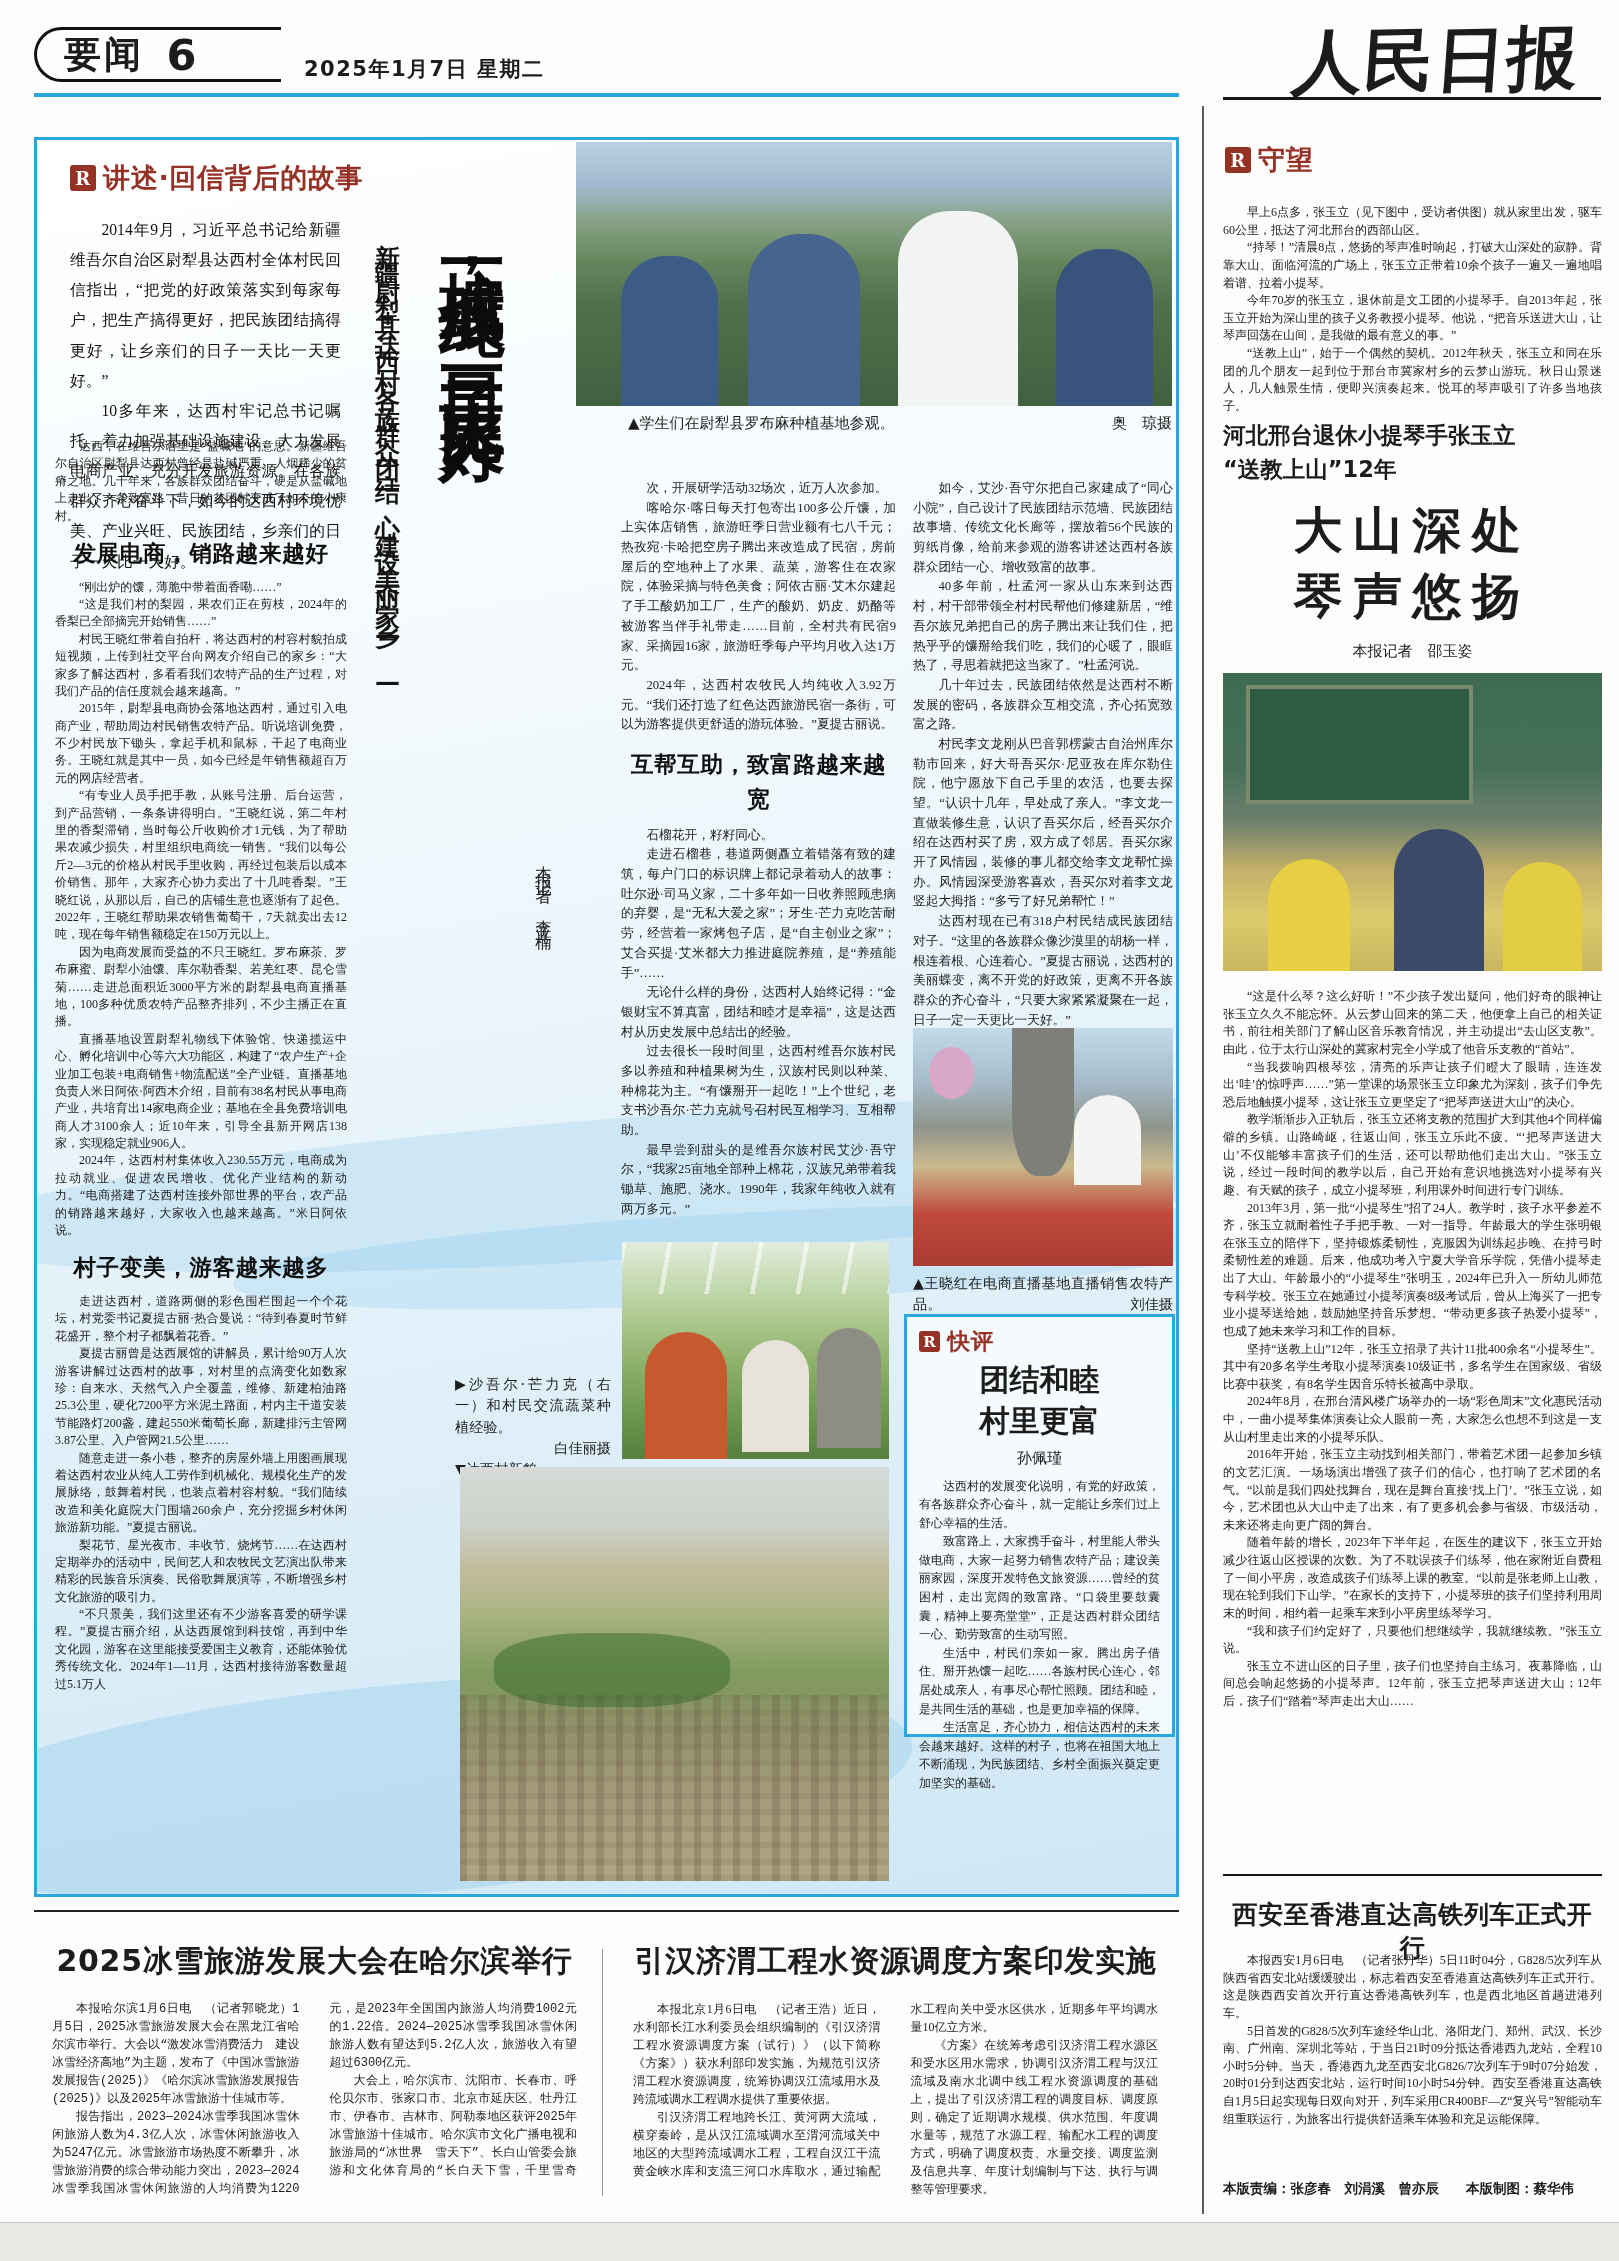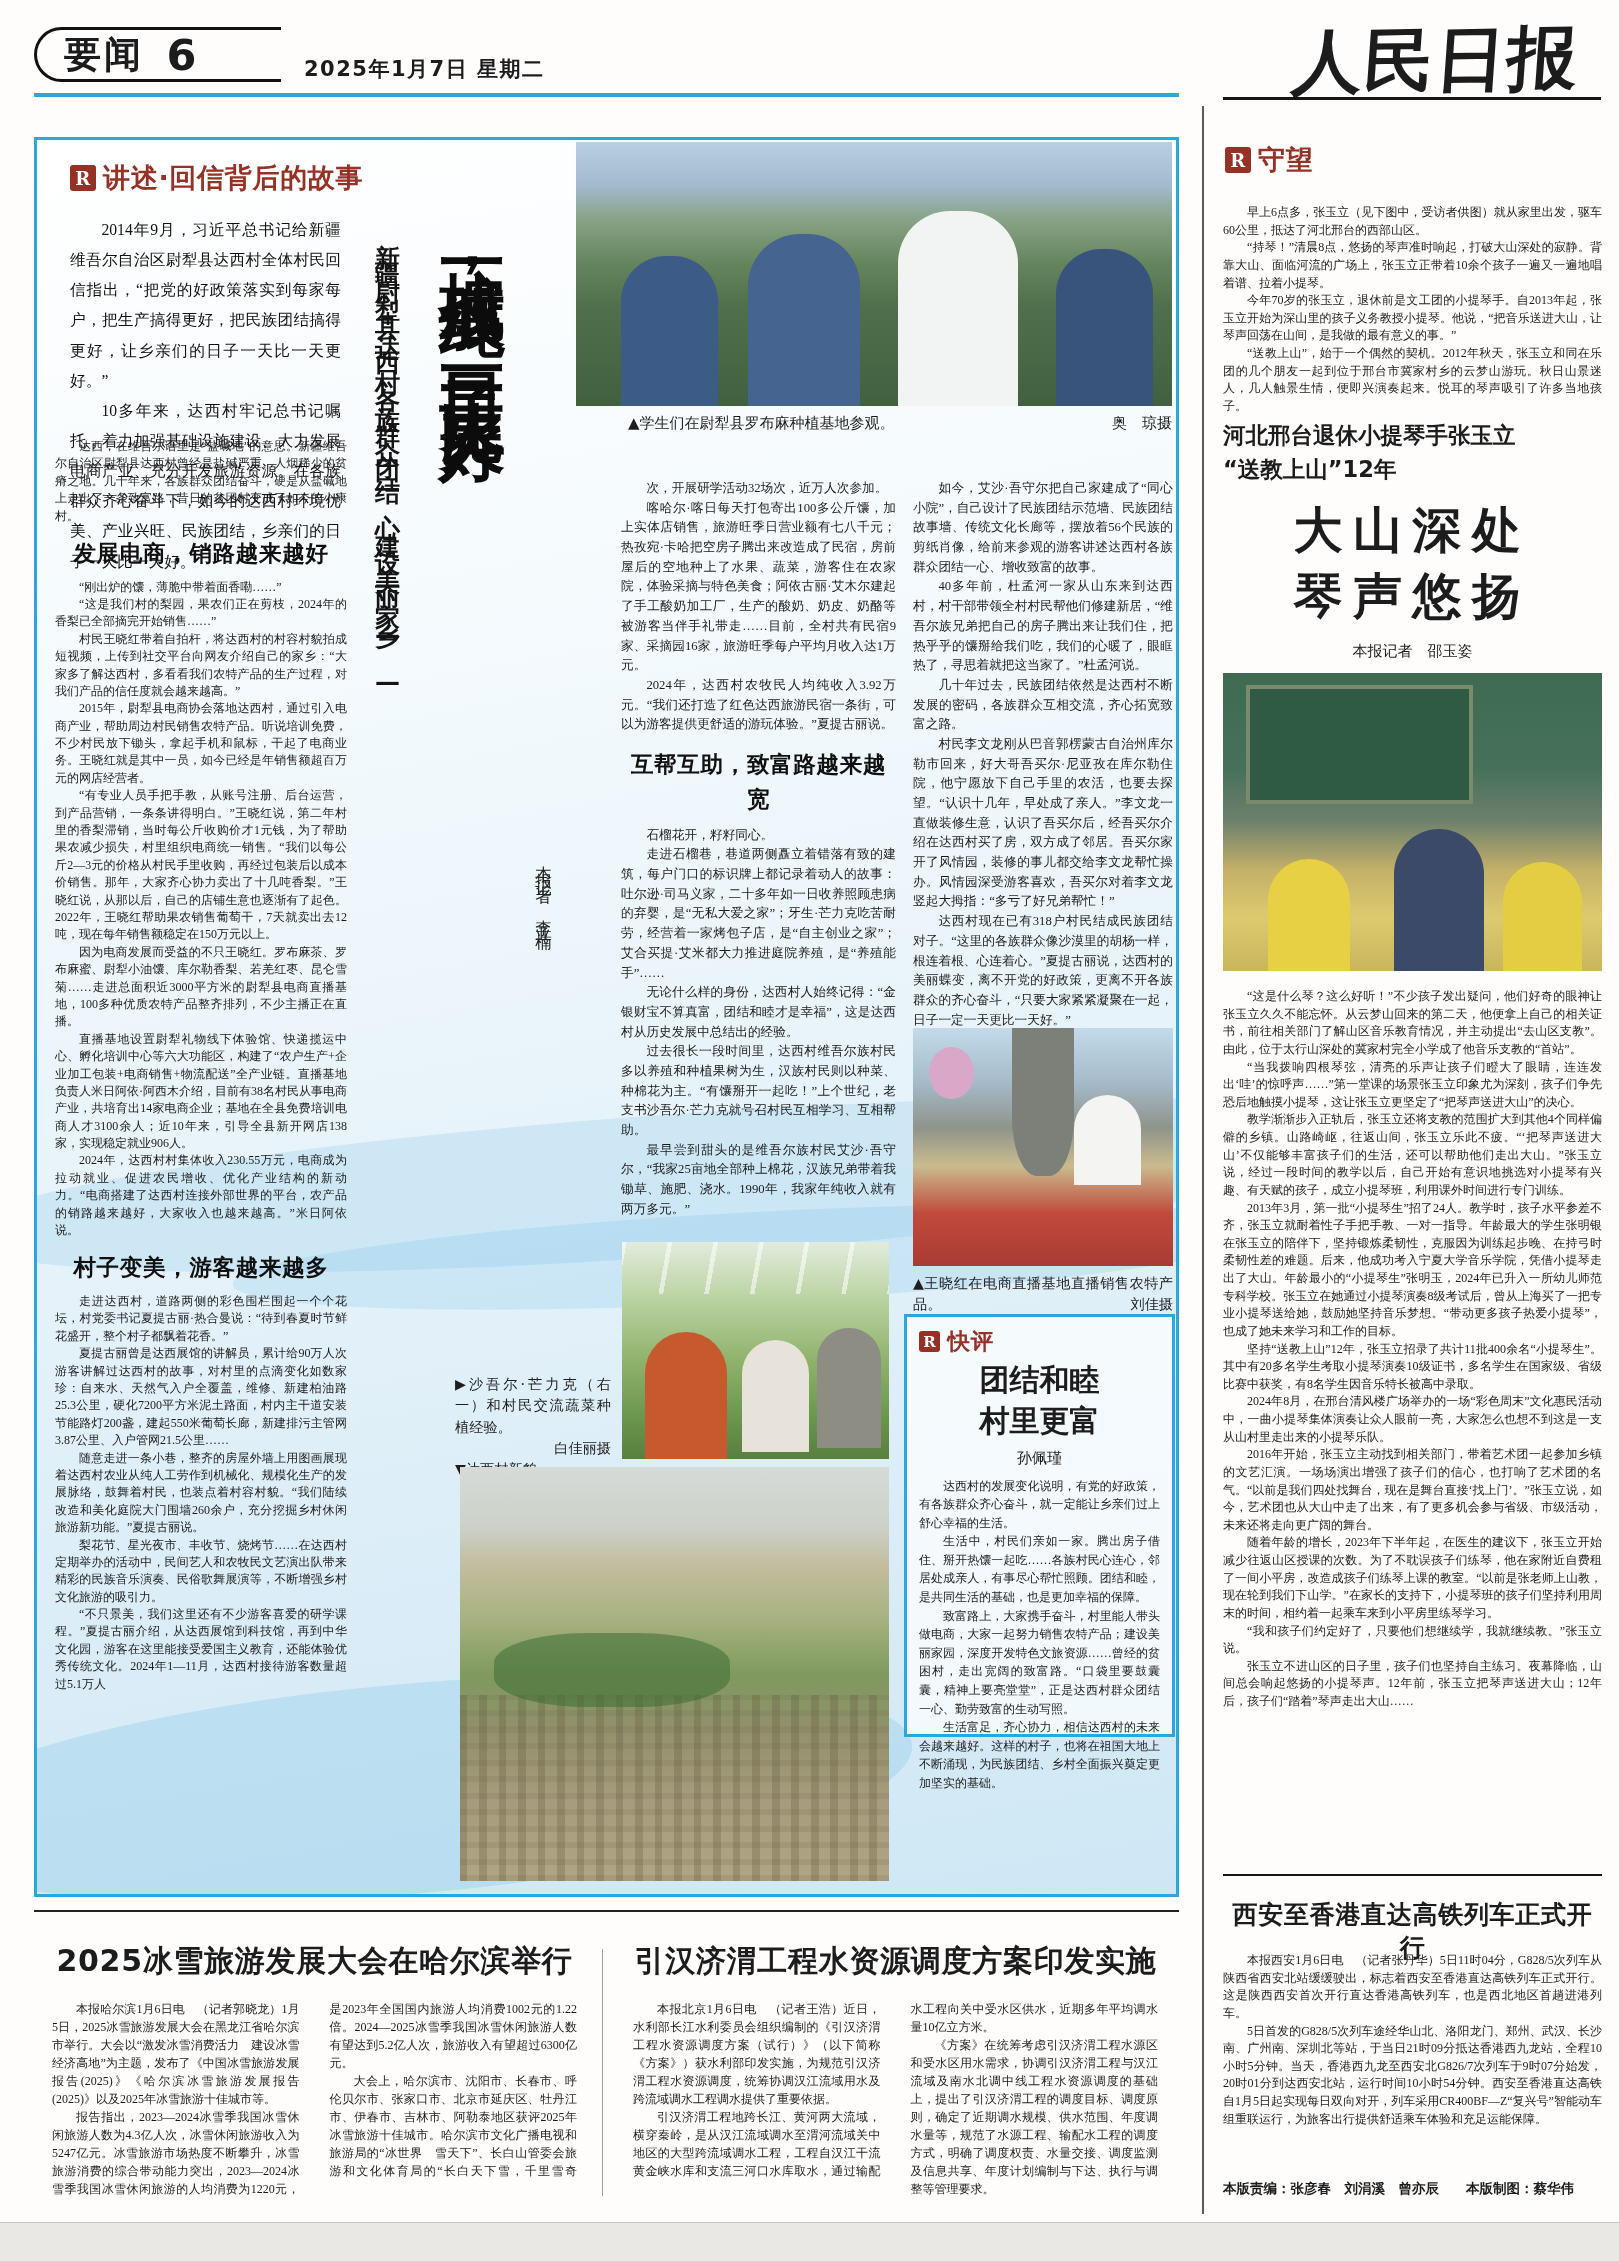--- a/index.html
+++ b/index.html
@@ -176,22 +176,22 @@
         <span class="rsq" style="width:21px;height:21px;font-size:15px;">R</span>
         <span class="rtxt" style="font-size:22.5px;">快评</span>
       </div>
       <div id="kp-title">
         <div>团结和睦</div>
         <div>村里更富</div>
       </div>
       <div id="kp-author">孙佩瑾</div>
       <div id="kp-body" class="jz b">
         <p>达西村的发展变化说明，有党的好政策，有各族群众齐心奋斗，就一定能让乡亲们过上舒心幸福的生活。</p>
+        <p>致富路上，大家携手奋斗，村里能人带头做电商，大家一起努力销售农特产品；建设美丽家园，深度开发特色文旅资源……曾经的贫困村，走出宽阔的致富路。“口袋里要鼓囊囊，精神上要亮堂堂”，正是达西村群众团结一心、勤劳致富的生动写照。</p>
         <p>生活中，村民们亲如一家。腾出房子借住、掰开热馕一起吃……各族村民心连心，邻居处成亲人，有事尽心帮忙照顾。团结和睦，是共同生活的基础，也是更加幸福的保障。</p>
-        <p>致富路上，大家携手奋斗，村里能人带头做电商，大家一起努力销售农特产品；建设美丽家园，深度开发特色文旅资源……曾经的贫困村，走出宽阔的致富路。“口袋里要鼓囊囊，精神上要亮堂堂”，正是达西村群众团结一心、勤劳致富的生动写照。</p>
         <p>生活富足，齐心协力，相信达西村的未来会越来越好。这样的村子，也将在祖国大地上不断涌现，为民族团结、乡村全面振兴奠定更加坚实的基础。</p>
       </div>
     </div>
   </div>
 
   <div class="abs rlabel" style="left:1225px;top:142px;">
     <span class="rsq">R</span>
     <span class="rtxt">守望</span>
   </div>
   <div class="abs jz b" id="sw-intro" style="left:1223px;top:204px;width:379px;height:211px;overflow:hidden;">
@@ -230,21 +230,21 @@
   <div class="abs bot-title" style="left:1223px;top:1898px;width:379px;font-size:25px;">西安至香港直达高铁列车正式开行</div>
   <div class="abs jz b" id="a3-body" style="left:1223px;top:1952px;width:379px;height:217px;overflow:hidden;">
     <p>本报西安1月6日电　（记者张丹华）5日11时04分，G828/5次列车从陕西省西安北站缓缓驶出，标志着西安至香港直达高铁列车正式开行。这是陕西西安首次开行直达香港高铁列车，也是西北地区首趟进港列车。</p>
     <p>5日首发的G828/5次列车途经华山北、洛阳龙门、郑州、武汉、长沙南、广州南、深圳北等站，于当日21时09分抵达香港西九龙站，全程10小时5分钟。当天，香港西九龙至西安北G826/7次列车于9时07分始发，20时01分到达西安北站，运行时间10小时54分钟。西安至香港直达高铁自1月5日起实现每日双向对开，列车采用CR400BF—Z“复兴号”智能动车组重联运行，为旅客出行提供舒适乘车体验和充足运能保障。</p>
   </div>
   <div class="abs" id="credits" style="left:1223px;top:2180px;width:379px;">本版责编：张彦春　刘涓溪　曾亦辰　　本版制图：蔡华伟</div>
 
   <div class="abs" style="left:34px;top:1910px;width:1145px;height:2.2px;background:#222;"></div>
 
   <div class="abs bot-title" style="left:52px;top:1941px;width:525px;">2025冰雪旅游发展大会在哈尔滨举行</div>
-  <div class="abs jz b bot-body" style="left:52px;top:2000px;width:525px;height:211px;">
+  <div class="abs jz b bot-body" style="left:52px;top:2000px;width:525px;height:211px;font-family:Liberation Mono, monospace;">
     <p>本报哈尔滨1月6日电　（记者郭晓龙）1月5日，2025冰雪旅游发展大会在黑龙江省哈尔滨市举行。大会以“激发冰雪消费活力　建设冰雪经济高地”为主题，发布了《中国冰雪旅游发展报告(2025)》《哈尔滨冰雪旅游发展报告(2025)》以及2025年冰雪旅游十佳城市等。</p>
     <p>报告指出，2023—2024冰雪季我国冰雪休闲旅游人数为4.3亿人次，冰雪休闲旅游收入为5247亿元。冰雪旅游市场热度不断攀升，冰雪旅游消费的综合带动能力突出，2023—2024冰雪季我国冰雪休闲旅游的人均消费为1220元，是2023年全国国内旅游人均消费1002元的1.22倍。2024—2025冰雪季我国冰雪休闲旅游人数有望达到5.2亿人次，旅游收入有望超过6300亿元。</p>
     <p>大会上，哈尔滨市、沈阳市、长春市、呼伦贝尔市、张家口市、北京市延庆区、牡丹江市、伊春市、吉林市、阿勒泰地区获评2025年冰雪旅游十佳城市。哈尔滨市文化广播电视和旅游局的“冰世界　雪天下”、长白山管委会旅游和文化体育局的“长白天下雪，千里雪奇缘”等案例获评2025年冰雪旅游营销创新十佳案例。</p>
   </div>
 
   <div class="abs" style="left:602px;top:1949px;width:0.7px;height:247px;background:#9a9a9a;"></div>
 
   <div class="abs bot-title" style="left:633px;top:1941px;width:525px;">引汉济渭工程水资源调度方案印发实施</div>
   <div class="abs jz b bot-body" style="left:633px;top:2000px;width:525px;height:211px;">
     <p>本报北京1月6日电　（记者王浩）近日，水利部长江水利委员会组织编制的《引汉济渭工程水资源调度方案（试行）》（以下简称《方案》）获水利部印发实施，为规范引汉济渭工程水资源调度，统筹协调汉江流域用水及跨流域调水工程调水提供了重要依据。</p>

